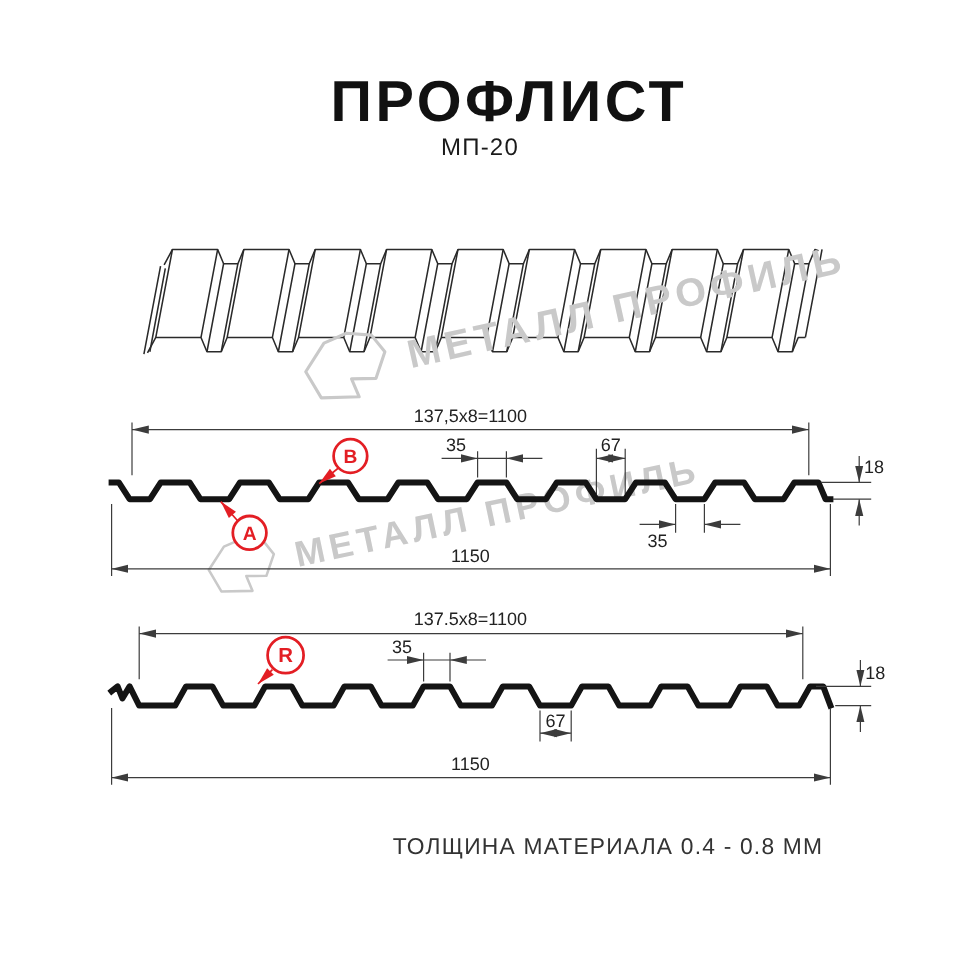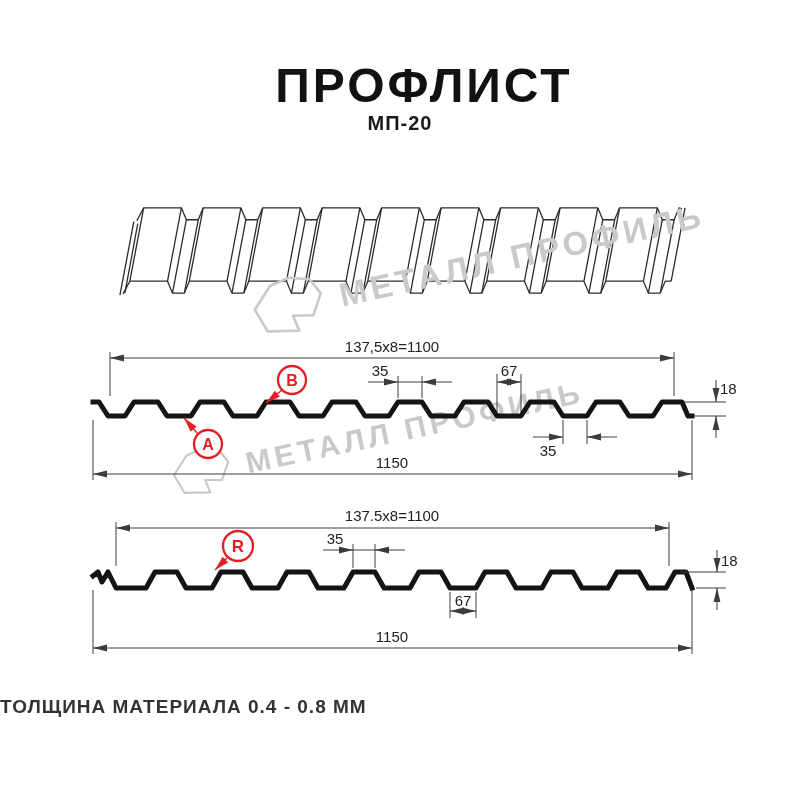--- a/index.html
+++ b/index.html
@@ -6,38 +6,38 @@
   body{
     width:800px;height:800px;position:relative;background:#ffffff;
     font-family:"Liberation Sans",sans-serif;color:#1a1a1a;overflow:hidden;
   }
   .title{
     position:absolute;left:0;top:58px;width:800px;text-align:center;
     font-size:48px;font-weight:bold;letter-spacing:3px;color:#111;padding-left:24px;
   }
   .subtitle{
     position:absolute;left:0;top:112px;width:800px;text-align:center;
-    font-size:20px;font-weight:700;letter-spacing:1px;color:#1a1a1a;
+    font-size:20px;font-weight:400;letter-spacing:1px;color:#1a1a1a;
   }
   .sheet3d{position:absolute;left:110px;top:192px;}
   .diagram1{position:absolute;left:68px;top:336px;}
   .diagram2{position:absolute;left:68px;top:502px;}
   .watermark{
     position:absolute;display:flex;align-items:center;gap:14px;
     color:#c9c9c9;pointer-events:none;
   }
   .wm1{left:250px;top:280px;width:480px;height:72px;
        transform:rotate(-12.5deg);transform-origin:0 50%;}
   .wm2{left:170px;top:448px;width:460px;height:64px;
        transform:rotate(-12deg);transform-origin:0 50%;}
   .wm-text{font-size:33px;font-weight:bold;letter-spacing:4px;white-space:nowrap;}
   .wm2 .wm-text{font-size:30px;}
   .footer{
-    position:absolute;left:0;top:696px;width:686px;text-align:left;
-    font-size:19px;font-weight:bold;letter-spacing:1px;color:#333;
+    position:absolute;left:0;top:696px;width:686px;text-align:right;
+    font-size:19px;font-weight:normal;letter-spacing:1px;color:#333;
   }
   svg text{font-family:"Liberation Sans",sans-serif;font-size:15px;fill:#222;}
   .thick{stroke:#141414;stroke-width:5;fill:none;stroke-linejoin:round;stroke-linecap:square;}
   .thin{stroke:#3c3c3c;stroke-width:1;fill:none;}
   .red-badge{stroke:#e31e24;stroke-width:2.3;fill:#ffffff;}
   .red-letter{fill:#e31e24;font-weight:bold;font-size:16px;text-anchor:middle;}
   .red-line{stroke:#e31e24;stroke-width:1.4;fill:none;}
   .sheetline{stroke:#2a2a2a;stroke-width:1.3;fill:none;stroke-linejoin:round;}
 </style>
 </head>

